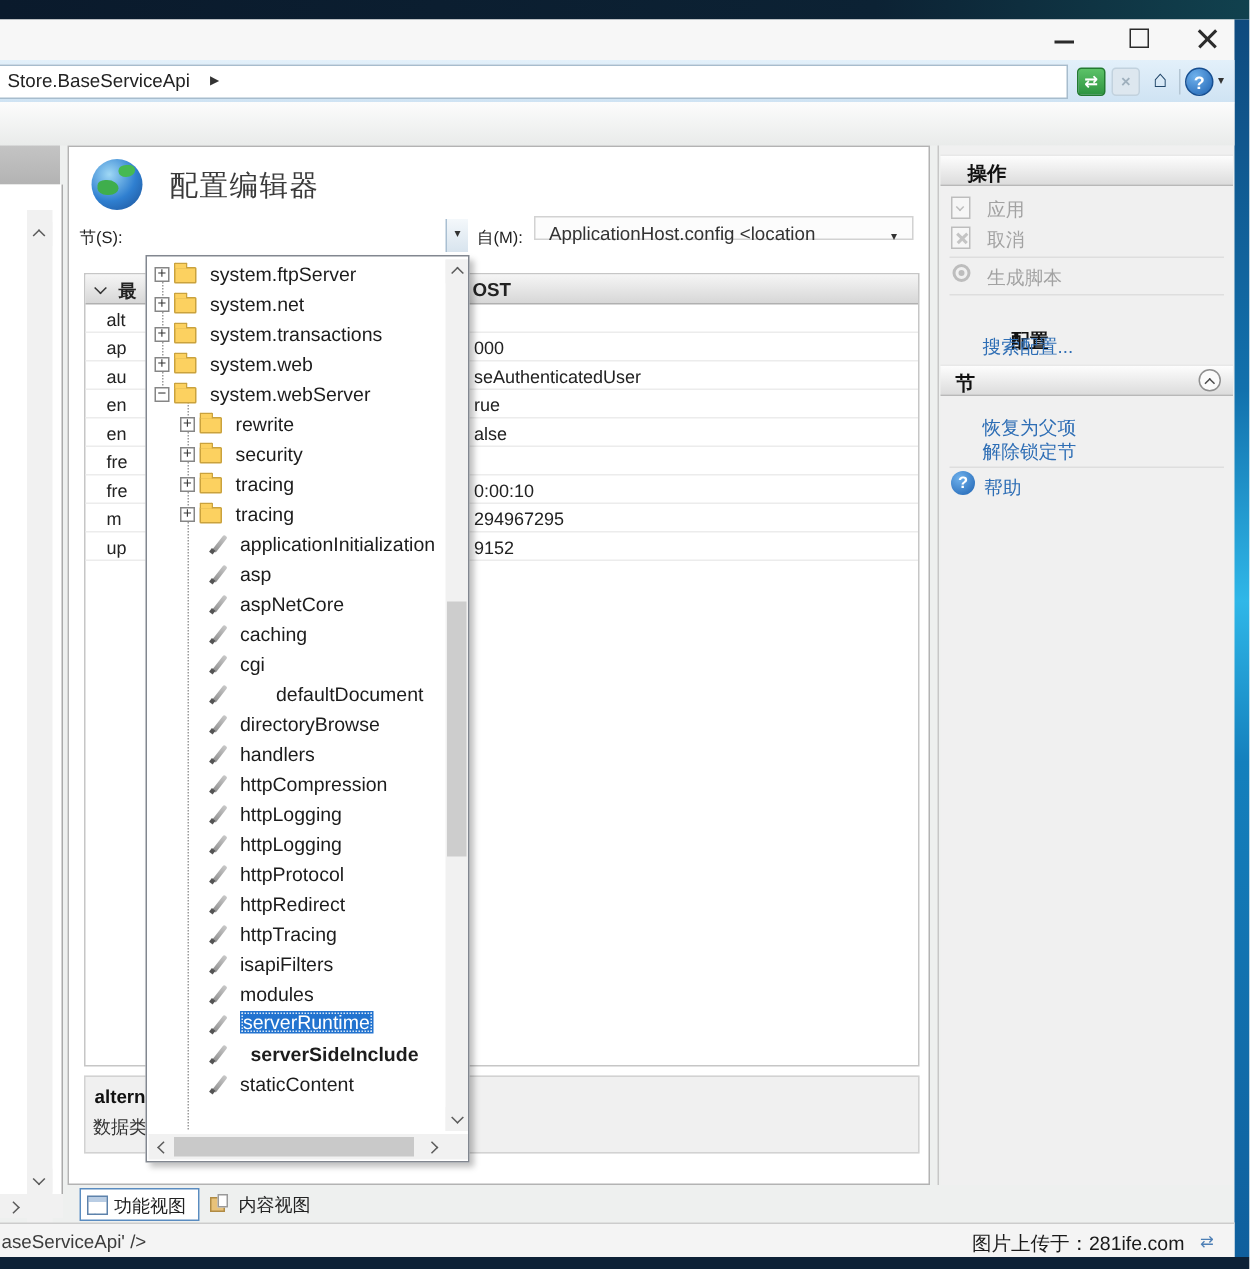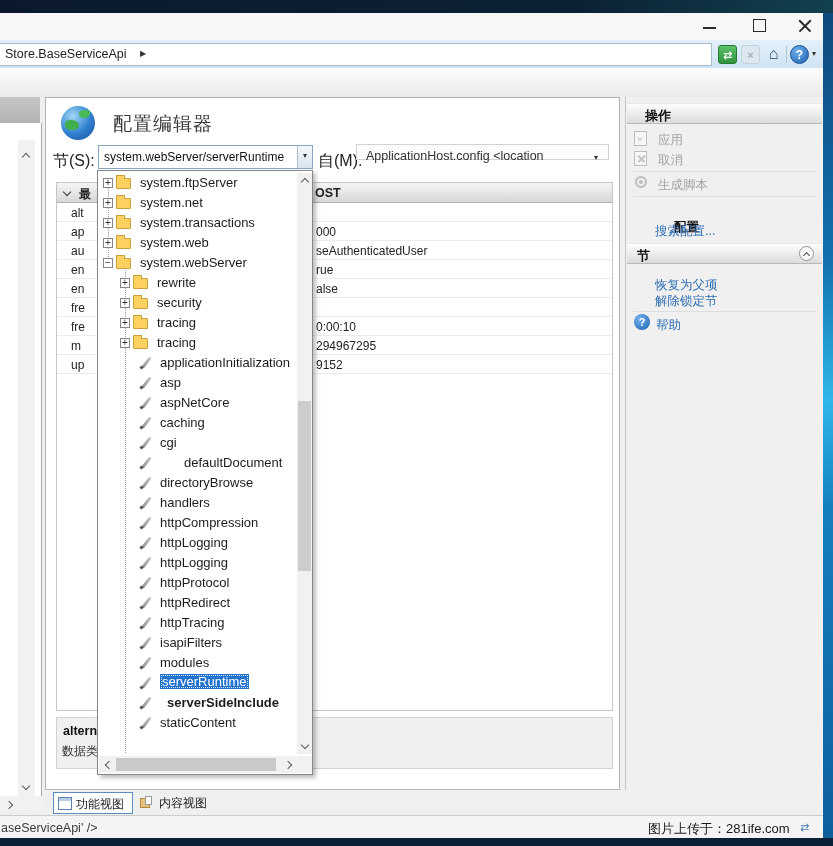--- a/index.html
+++ b/index.html
@@ -58,21 +58,21 @@
   
   #editor-card { left:45px; top:97px; width:575px; height:693px; background:#fff;
     border:1px solid #b3b3b3; }
   #globe { left:15px; top:8px; width:34px; height:34px; border-radius:50%;
     background:radial-gradient(circle at 35% 30%,#9fd8f5,#2f7fd0 55%,#1b4f94); overflow:hidden; }
   #globe s { position:absolute; left:4px; top:14px; width:14px; height:10px; background:#3fae4c;
     border-radius:40% 60% 50% 50%; }
   #globe b { position:absolute; left:18px; top:4px; width:11px; height:8px; background:#46b953;
     border-radius:50% 40% 60% 50%; }
   #page-title { left:67px; top:13px; font-size:19px; color:#3a3a3a; letter-spacing:1px; }
-  .fieldlabel { font-size:16px; color:#222; }
+  .fieldlabel { font-size:11px; color:#222; }
   #section-label { left:7px; top:53px; }
   #section-combo { left:52px; top:47px; width:215px; height:24px; background:#fff;
     border:1px solid #89a6c0; font-size:12px; color:#111; line-height:22px;
     padding-left:5px; white-space:nowrap; overflow:hidden; }
   #section-combo-btn { left:251px; top:48px; width:15px; height:22px;
     background:linear-gradient(#f4f8fb,#d8e4ee); border-left:1px solid #a9bfd2;
     text-align:center; line-height:20px; font-size:8px; color:#333; }
   #from-label { left:272px; top:53px; }
   #from-combo { left:310px; top:46px; width:253px; height:16px; background:#fcfcfc;
     border:1px solid #d2d2d2; font-size:12.5px; color:#333; line-height:23px; padding-left:9px; }
@@ -221,21 +221,20 @@
 </div>
 
 <div class="abs" id="editor-card">
   <div class="abs" id="globe">
       <s></s>
       <b></b>
     </div>
   <div class="abs" id="page-title">配置编辑器</div>
 
   <span class="abs fieldlabel" id="section-label">节(S):</span>
-  <div class="abs" id="section-combo">system.webServer/serverRuntime</div>
   <div class="abs" id="section-combo-btn">▾</div>
 
   <span class="abs fieldlabel" id="from-label">自(M):</span>
   <div class="abs" id="from-combo">ApplicationHost.config &lt;location</div>
   <div class="abs" id="from-combo-caret">▾</div>
 
   <div class="abs" id="grid">
     <div id="grid-header">
       <span class="chev down"></span>
       <span id="grid-hleft">最</span>

